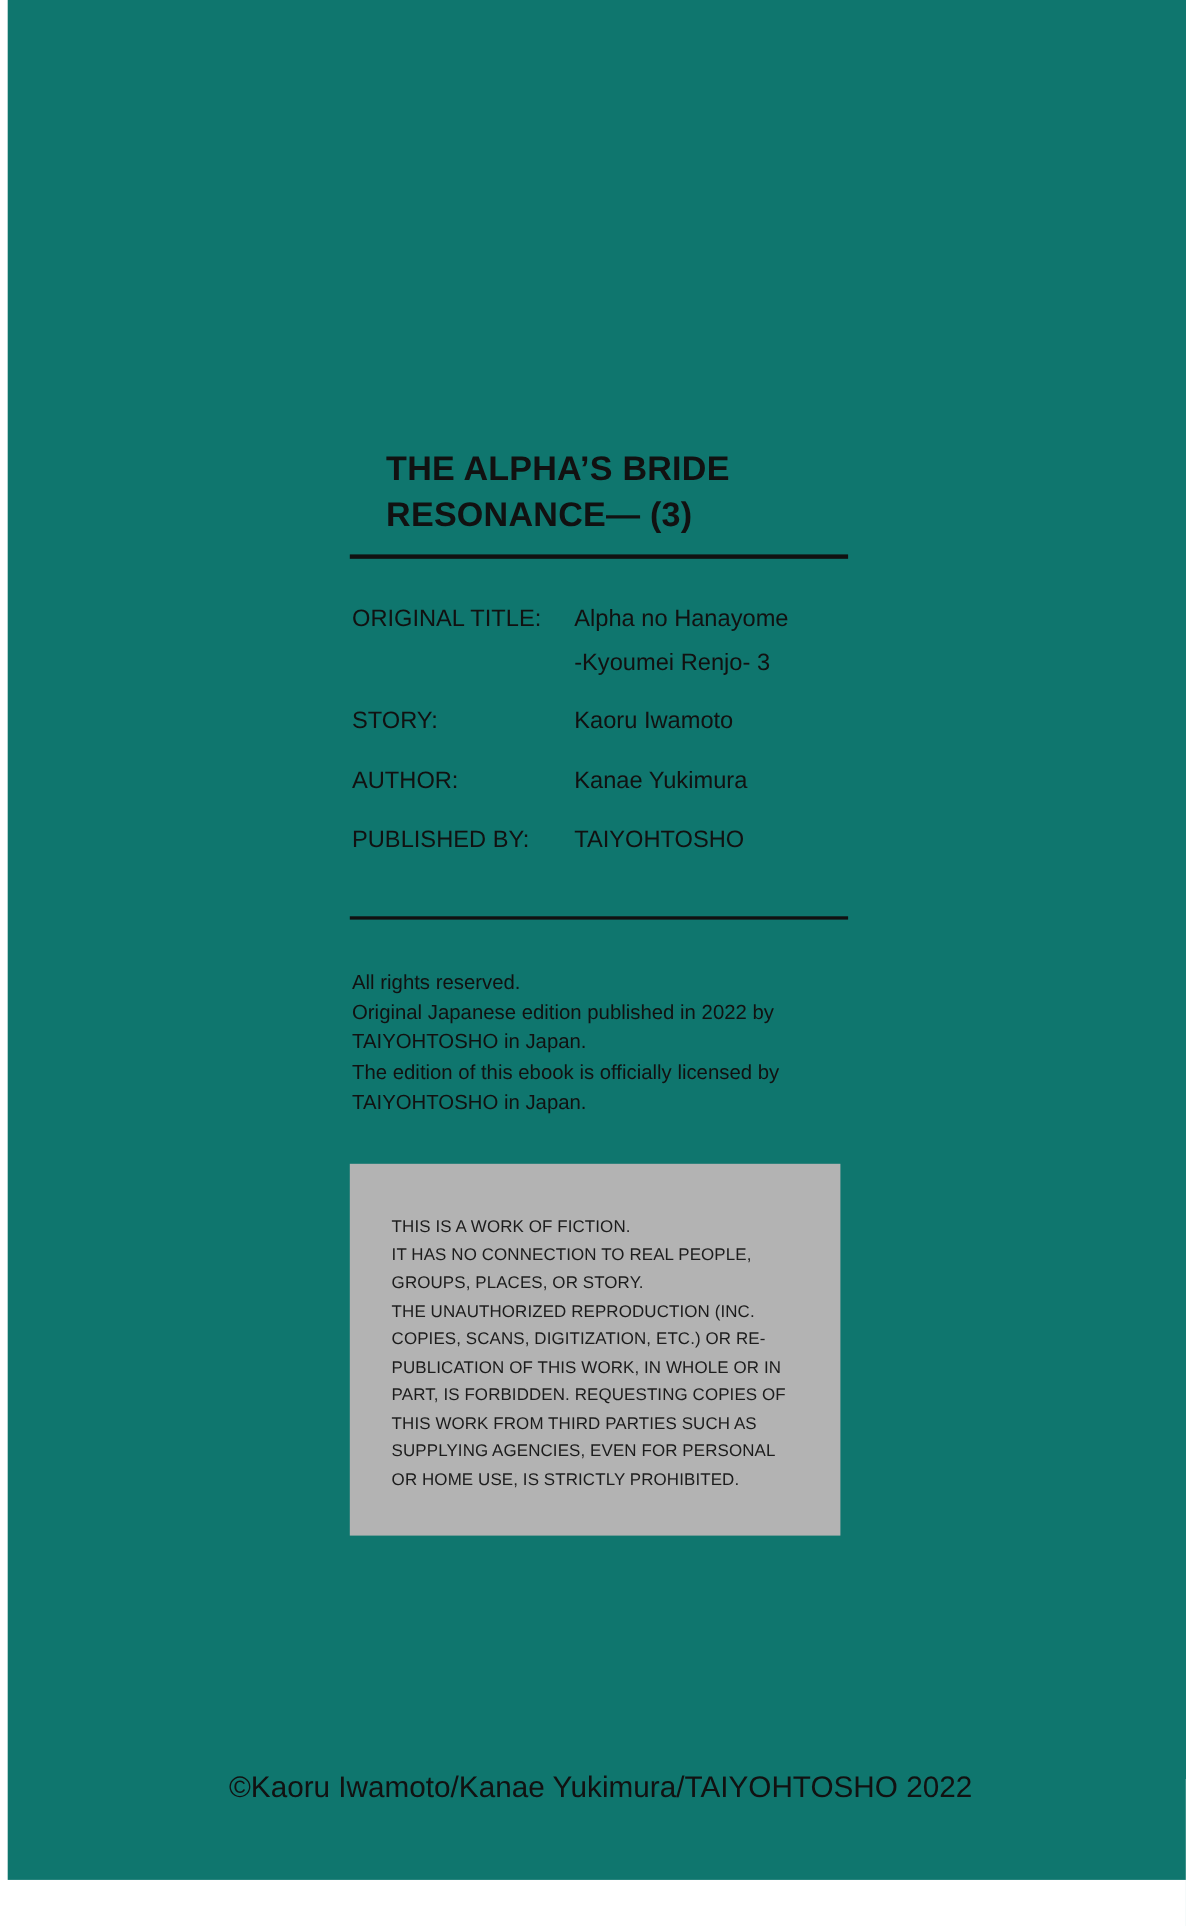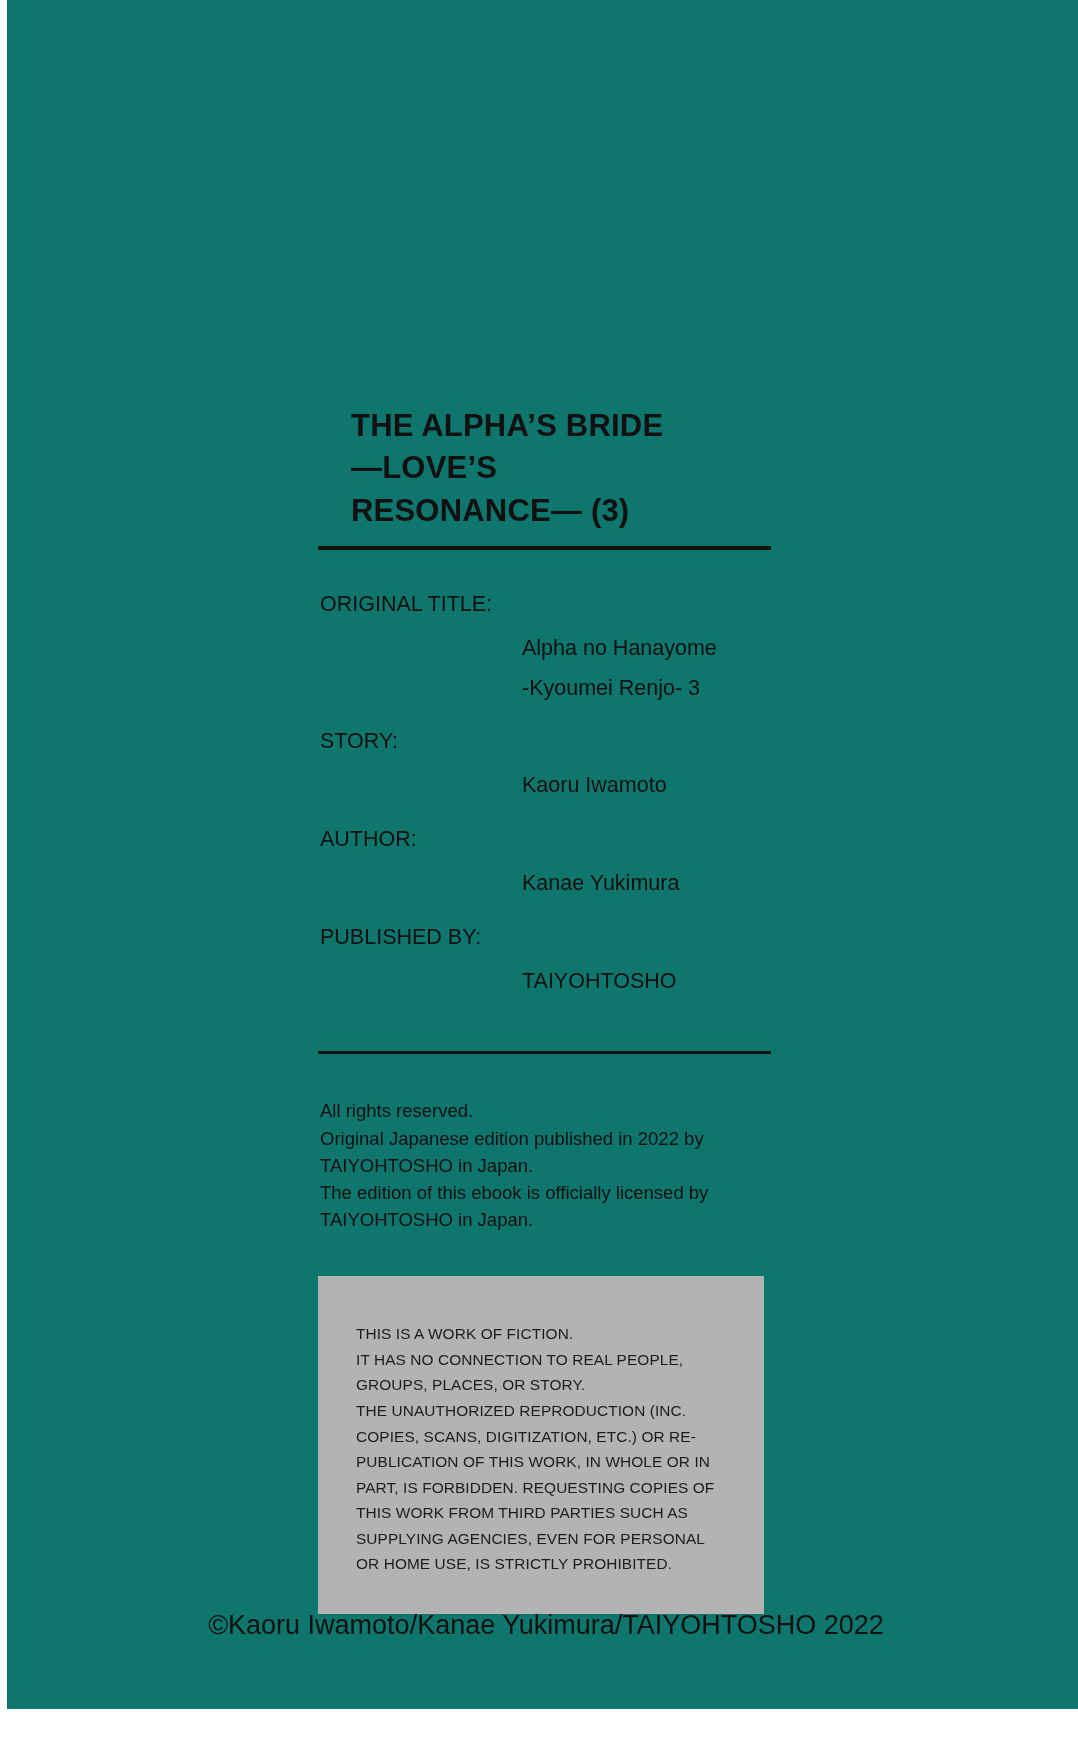--- a/index.html
+++ b/index.html
@@ -65,21 +65,20 @@
   }
   .credit-row:last-child { margin-bottom: 0; }
   .credit-label {
     width: 202px;
     flex: 0 0 202px;
     white-space: pre;
   }
   .credit-value {
     flex: 1 1 auto;
     white-space: pre;
-    margin-top: 44px;
   }
   .credit-sub {
     margin-top: -14px;
     margin-bottom: 28px;
     padding-left: 202px;
     font-size: 21.5px;
   }
 
   .rule-bottom {
     margin-top: 57px;
@@ -130,21 +129,20 @@
 </style>
 </head>
 <body>
 
 <div class="page">
 
   <div class="colophon">
 
     <div class="title-block">
       <div class="title-line">THE ALPHA’S BRIDE</div>
-      <div class="title-line">—LOVE’S</div>
       <div class="title-line">RESONANCE— (3)</div>
     </div>
 
     <div class="rule-top"></div>
 
     <div class="credits">
 
       <div class="credit-row">
         <div class="credit-label">ORIGINAL TITLE:</div>
         <div class="credit-value">Alpha no Hanayome</div>

